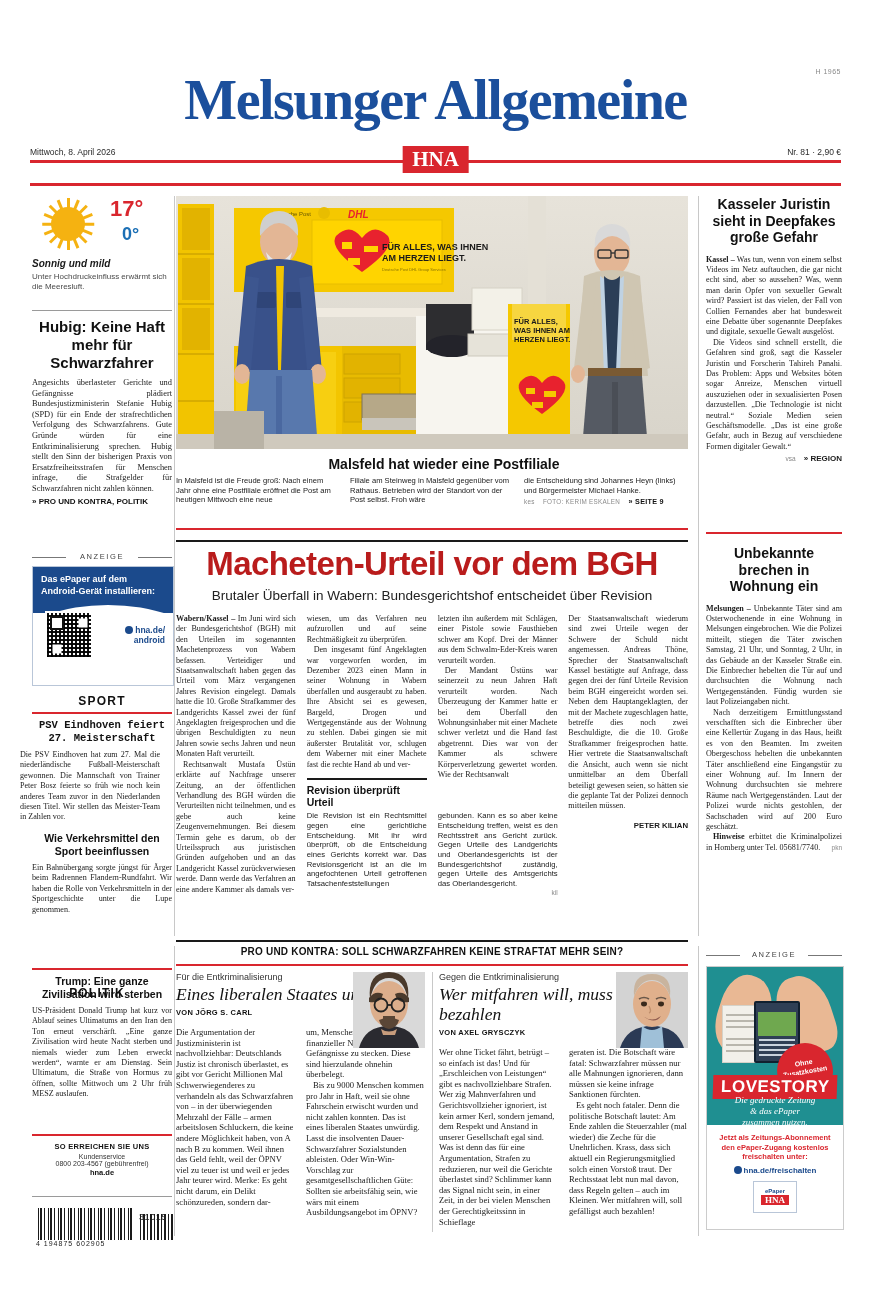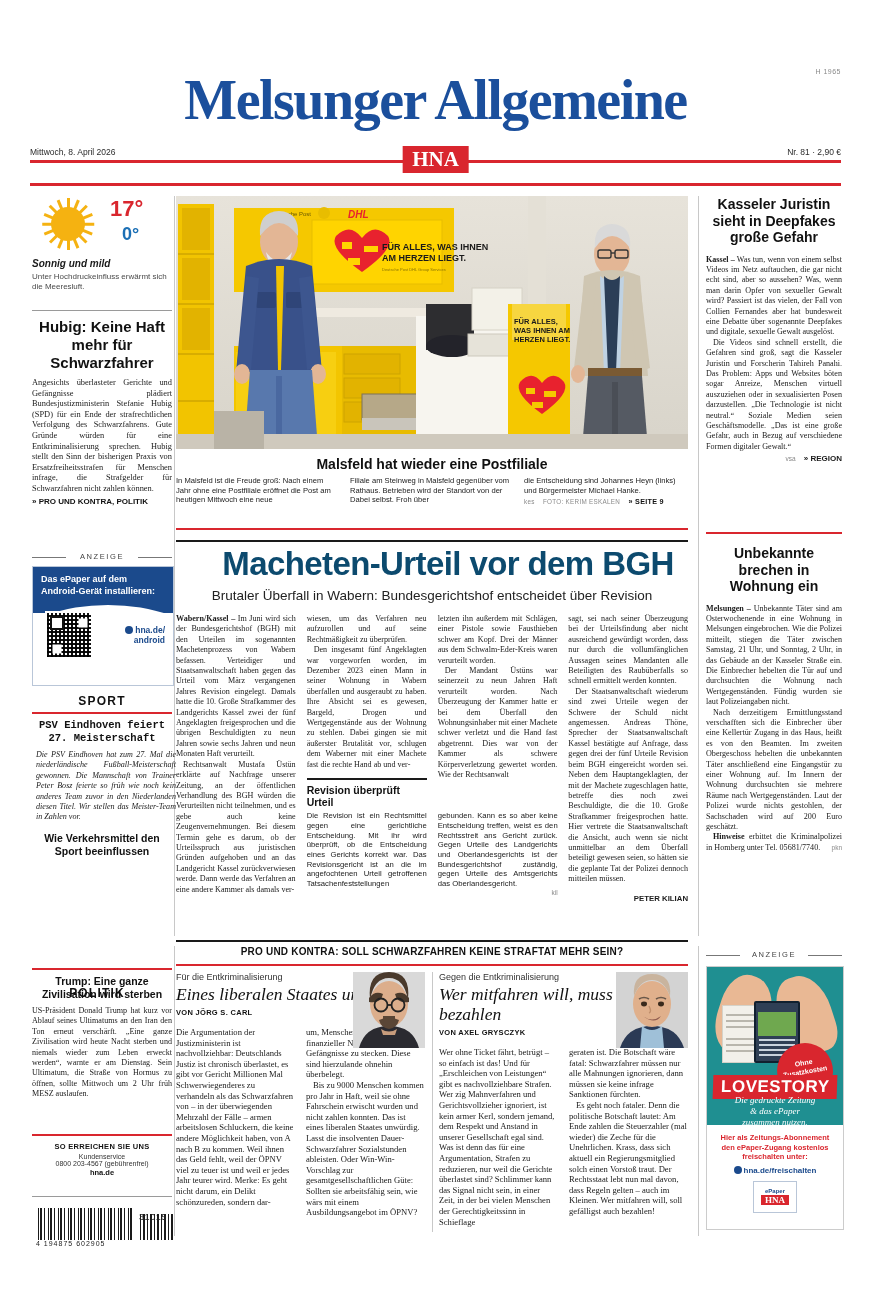--- a/index.html
+++ b/index.html
@@ -46,37 +46,37 @@
   .wx-desc{position:absolute;left:0;top:76px;width:138px;font-family:"Liberation Sans",sans-serif;font-size:8px;line-height:10px;color:#4a4a4a;}
 
   .lead-head{position:absolute;left:32px;top:318px;width:140px;text-align:center;
     font-family:"Liberation Sans",sans-serif;font-weight:bold;font-size:15px;line-height:18px;color:#111;}
   .lead-body{position:absolute;left:32px;top:378px;width:140px;}
   .lead-ref{position:absolute;left:32px;top:497px;width:140px;font-family:"Liberation Sans",sans-serif;font-weight:bold;font-size:8px;color:#111;text-align:left;}
 
   
   .photo{position:absolute;left:176px;top:196px;width:512px;height:253px;overflow:hidden;background:#ddd7cc;}
   .cap-head{position:absolute;left:176px;top:456px;width:512px;text-align:center;
-    font-family:"Liberation Sans",sans-serif;font-weight:bold;font-size:14px;color:#111;}
+    font-family:"Liberation Sans",sans-serif;font-weight:bold;font-size:14px;color:#111;padding-left:12px;}
   .cap-cols{position:absolute;left:176px;top:476px;width:512px;display:flex;gap:10px;}
   .cap-cols .c{width:164px;font-family:"Liberation Sans",sans-serif;font-size:7.6px;line-height:9.6px;color:#1a1a1a;}
   .cap-meta{font-family:"Liberation Sans",sans-serif;font-size:6.3px;color:#8a8a8a;letter-spacing:.3px;margin-top:2px;}
   .cap-meta b{color:#111;font-size:7.2px;}
 
   
   .rail-head{font-family:"Liberation Sans",sans-serif;font-weight:bold;font-size:14px;line-height:16.5px;text-align:center;color:#111;}
   .rail1{position:absolute;left:706px;top:196px;width:136px;}
   .rail1 .bt{margin-top:9px;}
   .rail2{position:absolute;left:706px;top:545px;width:136px;}
   .rail2 .bt{margin-top:9px;}
 
   
   .bigline-top{position:absolute;left:176px;top:540px;width:512px;height:2px;background:#1a1a1a;}
-  .bighead{position:absolute;left:192px;top:546px;width:512px;text-align:center;
-    font-family:"Liberation Sans",sans-serif;font-weight:bold;font-size:33px;line-height:36px;color:#0c4a6e;letter-spacing:-.6px;}
+  .bighead{position:absolute;left:176px;top:546px;width:512px;text-align:center;
+    font-family:"Liberation Sans",sans-serif;font-weight:bold;font-size:33px;line-height:36px;color:#b91c1c;letter-spacing:-.6px;}
   .bigsub{position:absolute;left:176px;top:588px;width:512px;text-align:center;
     font-family:"Liberation Sans",sans-serif;font-size:13.5px;color:#222;}
 
   .maincols{position:absolute;left:176px;top:614px;width:512px;display:flex;gap:11px;}
   .maincols .mc{width:120px;}
   .dateline{font-weight:bold;}
 
   
   .infobox{margin-top:8px;border-top:2px solid #1a1a1a;padding-top:4px;}
   .infobox h4{margin:0 0 3px 0;font-family:"Liberation Sans",sans-serif;font-weight:bold;font-size:10.5px;color:#111;}
@@ -304,21 +304,21 @@
       </g>
 
       <rect x="0" y="238" width="512" height="15" fill="#cfc9bd"></rect>
       <rect x="38" y="215" width="50" height="38" fill="#b9b3a6"></rect>
     </svg>
   </div>
 
   <div class="cap-head">Malsfeld hat wieder eine Postfiliale</div>
   <div class="cap-cols">
     <div class="c">In Malsfeld ist die Freude groß: Nach einem Jahr ohne eine Postfiliale eröffnet die Post am heutigen Mittwoch eine neue</div>
-    <div class="c">Filiale am Steinweg in Malsfeld gegenüber vom Rathaus. Betrieben wird der Standort von der Dabei selbst. Froh über</div>
+    <div class="c">Filiale am Steinweg in Malsfeld gegenüber vom Rathaus. Betrieben wird der Standort von der Post selbst. Froh wäre</div>
     <div class="c">
       <span>die Entscheidung sind Johannes Heyn (links) und Bürgermeister Michael Hanke.</span>
       <div class="cap-meta">
         <span>kes</span>
         &nbsp;&nbsp;
         <span>FOTO: KERIM ESKALEN</span>
         &nbsp;&nbsp;
         <b>» SEITE 9</b>
       </div>
     </div>
@@ -362,21 +362,20 @@
       </div>
     </div>
     <div class="mc">
       <div class="body-text">
         <p>letzten ihn außerdem mit Schlägen, einer Pistole sowie Fausthieben schwer am Kopf. Drei der Männer aus dem Schwalm-Eder-Kreis waren verurteilt worden.</p>
         <p>Der Mandant Üstüns war seinerzeit zu neun Jahren Haft verurteilt worden. Nach Überzeugung der Kammer hatte er bei dem Überfall den Wohnungsinhaber mit einer Machete schwer verletzt und die Hand fast abgetrennt. Dies war von der Kammer als schwere Körperverletzung gewertet worden. Wie der Rechtsanwalt</p>
       </div>
     </div>
     <div class="mc">
       <div class="body-text">
-        <p>sagt, sei nach seiner Überzeugung bei der Urteilsfindung aber nicht ausreichend gewürdigt worden, dass nur durch die vollumfänglichen Aussagen seines Mandanten alle Beteiligten des Raubüberfalls so schnell ermittelt werden konnten.</p>
         <p>Der Staatsanwaltschaft wiederum sind zwei Urteile wegen der Schwere der Schuld nicht angemessen. Andreas Thöne, Sprecher der Staatsanwaltschaft Kassel bestätigte auf Anfrage, dass gegen drei der fünf Urteile Revision beim BGH eingereicht worden sei. Neben dem Hauptangeklagten, der mit der Machete zugeschlagen hatte, betreffe dies noch zwei Beschuldigte, die die 10. Große Strafkammer freigesprochen hatte. Hier vertrete die Staatsanwaltschaft die Ansicht, auch wenn sie nicht unmittelbar an dem Überfall beteiligt gewesen seien, so hätten sie die geplante Tat der Polizei dennoch mitteilen müssen.</p>
       </div>
       <div style="text-align:right;margin-top:2px;">
         <span class="sans" style="font-size:7.8px;font-weight:bold;">PETER KILIAN</span>
       </div>
     </div>
   </div>
 
   <div class="rail2">
     <div class="rail-head">Unbekannte brechen in Wohnung ein</div>
@@ -399,24 +398,27 @@
     <div class="qr"></div>
     <div class="ep-url">
       <span class="ep-glob"></span><span>hna.de/</span><br>
       <span>android</span>
     </div>
   </div>
 
   <div class="sec-title" style="position:absolute;left:32px;top:694px;width:140px;">SPORT</div>
   <div class="hr-red" style="left:32px;top:712px;width:140px;"></div>
   <div class="sec-head" style="position:absolute;left:32px;top:719px;width:140px;font-family:Liberation Mono, monospace;">PSV Eindhoven feiert 27. Meisterschaft</div>
-  <div class="body-text" style="position:absolute;left:36px;top:750px;width:140px;font-style:italic;">
+  <div class="body-text" style="position:absolute;left:20px;top:750px;width:140px;">
     <p>Die PSV Eindhoven hat zum 27. Mal die niederländische Fußball-Meisterschaft gewonnen. Die Mannschaft von Trainer Peter Bosz feierte so früh wie noch kein anderes Team zuvor in den Niederlanden diesen Titel. Wir stellen das Meister-Team in Zahlen vor.</p>
   </div>
   <div class="sec-head" style="position:absolute;left:32px;top:832px;width:140px;">Wie Verkehrsmittel den Sport beeinflussen</div>
+  <div class="body-text" style="position:absolute;left:32px;top:863px;width:140px;">
+    <p>Ein Bahnübergang sorgte jüngst für Ärger beim Radrennen Flandern-Rundfahrt. Wir haben die Rolle von Verkehrsmitteln in der Sportgeschichte unter die Lupe genommen.</p>
+  </div>
 
   <div class="sec-title" style="position:absolute;left:27px;top:950px;width:140px;margin-top:36px;">POLITIK</div>
   <div class="hr-red" style="left:32px;top:968px;width:140px;"></div>
   <div class="sec-head" style="position:absolute;left:32px;top:975px;width:140px;">Trump: Eine ganze Zivilisation wird sterben</div>
   <div class="body-text" style="position:absolute;left:32px;top:1006px;width:140px;">
     <p>US-Präsident Donald Trump hat kurz vor Ablauf seines Ultimatums an den Iran den Ton erneut verschärft. „Eine ganze Zivilisation wird heute Nacht sterben und niemals wieder zum Leben erweckt werden“, warnte er am Dienstag. Sein Ultimatum, die Straße von Hormus zu öffnen, sollte Mittwoch um 2 Uhr früh MESZ auslaufen.</p>
   </div>
 
   <div class="hr-red" style="left:32px;top:1134px;width:140px;"></div>
   <div class="contact">
@@ -527,21 +529,21 @@
       <div class="ls-badge">Ohne Zusatzkosten freischalten</div>
       <div class="ls-name">LOVESTORY</div>
       <div class="ls-claim">
         <div>Die gedruckte Zeitung</div>
         <div>&amp; das ePaper</div>
         <div>zusammen nutzen.</div>
       </div>
     </div>
     <div class="ls-bottom">
       <div class="ls-cta">
-        <div>Hier als Zeitungs-Abonnement</div>
+        <div>Jetzt als Zeitungs-Abonnement</div>
         <div>den ePaper-Zugang kostenlos</div>
         <div>freischalten unter:</div>
       </div>
       <div class="ls-url">
         <span class="ep-glob"></span><span>hna.de/freischalten</span>
       </div>
       <div class="ls-logo">
         <div class="a">ePaper</div>
         <div class="b">HNA</div>
       </div>

